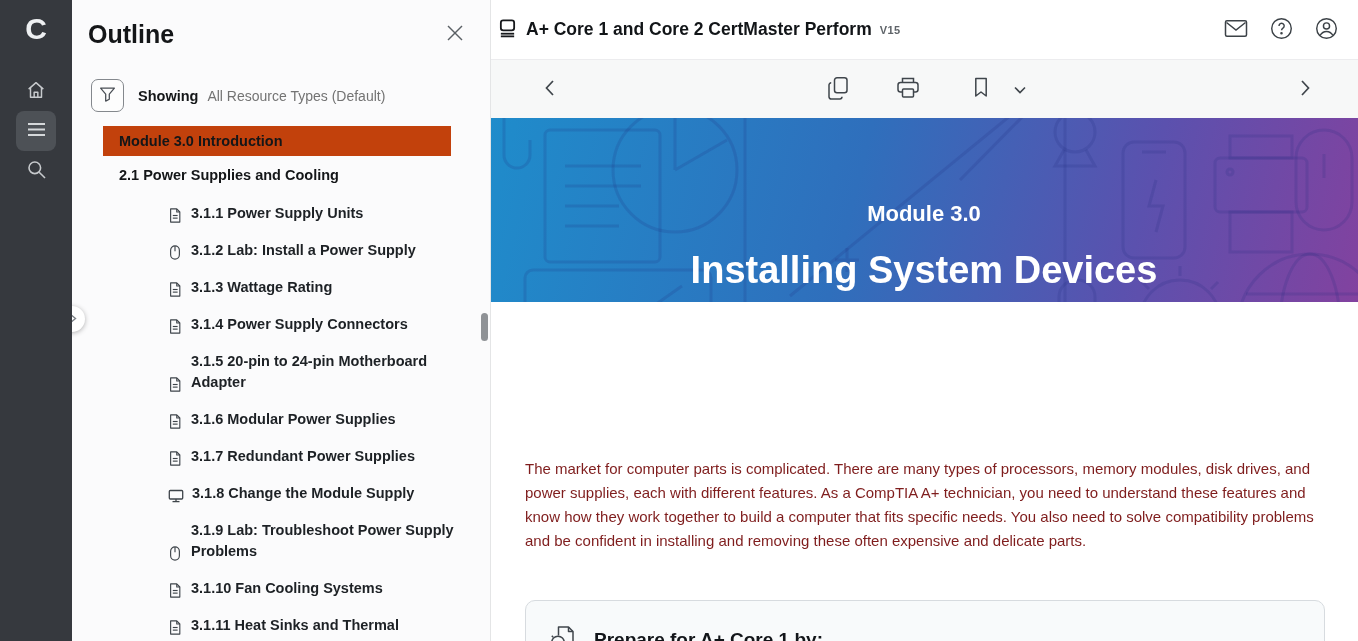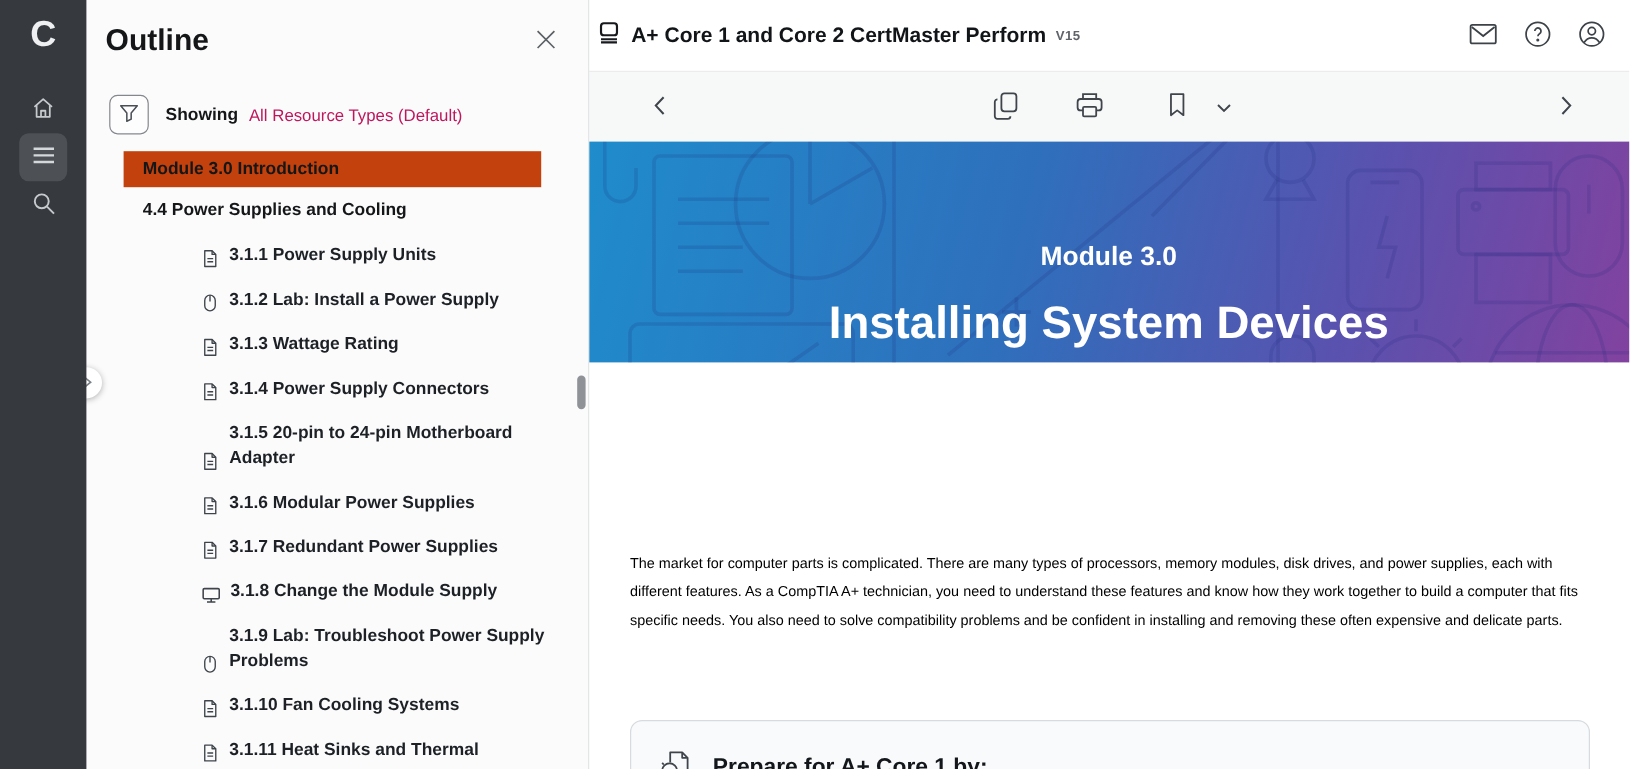--- a/index.html
+++ b/index.html
@@ -20,21 +20,21 @@
   
   .outline{position:absolute;left:72px;top:0;width:418px;height:641px;background:#fbfbfc;
            border-right:1px solid #e4e5e6;z-index:4;}
   .outline-head{display:flex;align-items:center;justify-content:space-between;
                 padding:20px 26px 0 16px;}
   .outline-title{margin:0;font-size:25px;font-weight:700;color:#141618;}
   .filter-row{display:flex;align-items:center;margin:30px 0 0 19px;}
   .filter-btn{width:33px;height:33px;border:1px solid #84888d;border-radius:7px;
               background:#fdfdfd;display:flex;align-items:center;justify-content:center;}
   .showing{margin-left:14px;font-size:14.5px;font-weight:700;color:#141618;}
-  .filter-val{margin-left:9px;font-size:14px;color:#be185d;}
+  .filter-val{margin-left:9px;font-size:14px;color:#737373;}
   .list{margin-top:14px;}
   .row-module{margin-left:31px;width:332px;padding:7px 0 7px 16px;background:#c2410c;
               font-size:14.5px;font-weight:700;color:#141618;margin-bottom:12px;}
   .row-section{margin:0 0 20px 47px;font-size:14.5px;font-weight:700;color:#141618;
                line-height:15px;}
   .row-leaf{display:flex;align-items:flex-end;margin:0 30px 16px 96px;line-height:21px;}
   .li-icon{flex:0 0 15px;margin-right:8px;display:flex;align-items:center;}
   .li-label{font-size:14.5px;font-weight:700;color:#1d2125;}
   .scroll-thumb{position:absolute;right:2px;top:313px;width:7px;height:28px;
                 background:#8f9296;border-radius:4px;}
@@ -60,21 +60,21 @@
 
   .banner{position:absolute;top:118px;left:0;width:868px;height:184px;overflow:hidden;
           background:linear-gradient(104deg,#1f8ccb 0%,#2f6fbc 42%,#5b51ae 74%,#82429f 100%);}
   .doodles{position:absolute;inset:0;}
   .module-label{position:absolute;top:83px;width:100%;text-align:center;color:#fff;
                 font-size:22px;font-weight:700;}
   .banner-title{position:absolute;top:131px;width:100%;text-align:center;color:#fff;
                 font-size:38px;font-weight:700;}
 
   .content{position:absolute;top:378px;left:0;width:868px;height:263px;background:#fff;}
-  .body-par{margin:79px 43px 0 35px;font-size:12px;line-height:24px;color:#000000;}
+  .body-par{margin:79px 43px 0 35px;font-size:15px;line-height:24px;color:#7f1d1d;}
   .prepare-box{position:absolute;left:35px;right:33px;top:222px;height:80px;
                background:#f8fafb;border:1px solid #d7dbdf;border-radius:10px;
                display:flex;align-items:center;padding-left:23px;box-sizing:border-box;}
   .prepare-heading{margin:0 0 0 15px;font-size:19px;font-weight:700;color:#13161a;}
 </style>
 </head>
 <body>
 
 <div class="app">
 
@@ -128,21 +128,21 @@
               <path d="M1.5 2h13L9.7 7.6v4.9l-3.4 1.7V7.6z"></path>
             </svg>
         </span>
       </button>
       <span class="showing">Showing</span>
       <span class="filter-val">All Resource Types (Default)</span>
     </div>
 
     <div class="list">
         <div class="row-module">Module 3.0 Introduction</div>
-        <div class="row-section">4.4 Power Supplies and Cooling</div>
+        <div class="row-section">2.1 Power Supplies and Cooling</div>
         <div class="row-leaf">
           <span class="li-icon">
             <svg width="14" height="17" viewBox="0 0 16 18" fill="none" stroke="#3e444a" stroke-width="1.3" stroke-linejoin="round">
               <path d="M3 1.5h7l3.5 3.5v11.5H3z"></path>
               <path d="M10 1.5V5h3.5"></path>
               <line x1="5.5" y1="9" x2="11" y2="9"></line>
               <line x1="5.5" y1="12" x2="11" y2="12"></line>
             </svg>
           </span>
           <span class="li-label">3.1.1 Power Supply Units</span>

